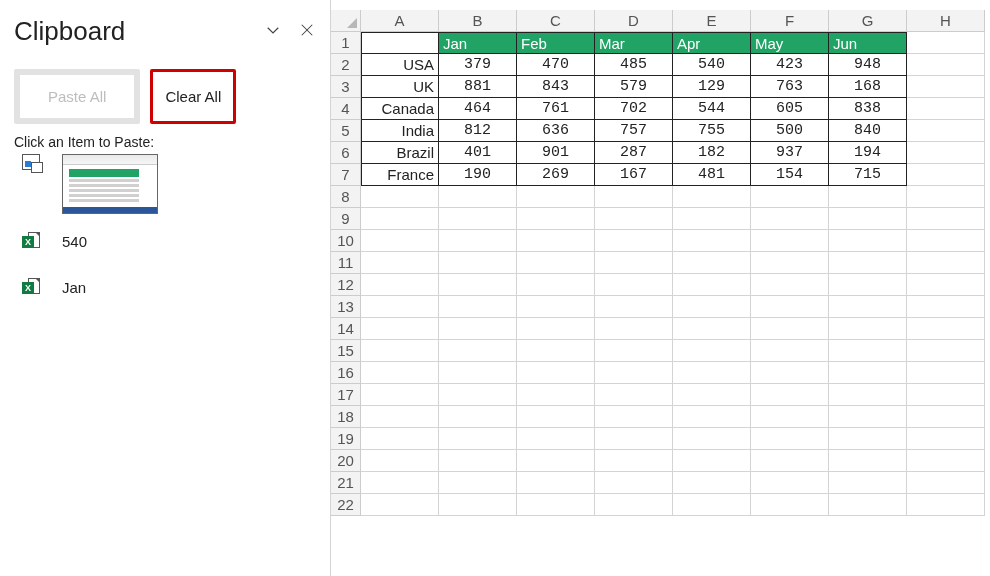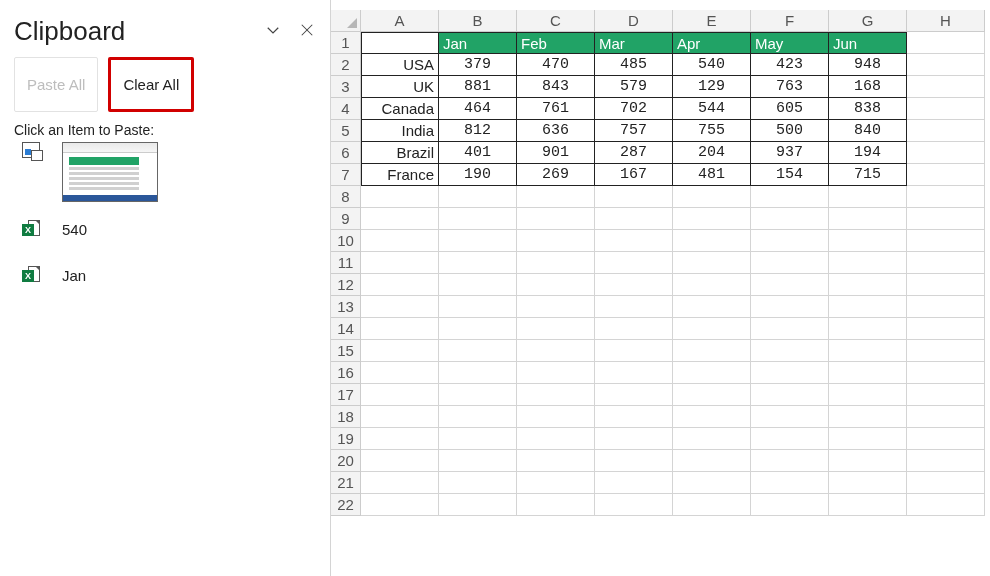--- a/index.html
+++ b/index.html
@@ -17,21 +17,21 @@
   .clipboard-panel {
     width: 330px;
     height: 100%;
     padding: 16px 14px 8px 14px;
     background: #fff;
   }
   .panel-header {
     display: flex;
     align-items: center;
     justify-content: space-between;
-    margin-bottom: 10px;
+    margin-bottom: 22px;
   }
   .panel-title {
     font-size: 26px;
     font-weight: 400;
     color: #222;
   }
   .panel-controls {
     display: flex;
     align-items: center;
     gap: 16px;
@@ -43,22 +43,22 @@
     fill: none;
   }
   .close-icon svg { stroke-width: 1.4; }
   .btn-row {
     display: flex;
     gap: 10px;
     margin-bottom: 10px;
   }
   .btn {
     font-size: 15px;
-    padding: 4px 12px;
-    border: 1px solid #a21caf;
+    padding: 4px 28px;
+    border: 6px solid #a21caf;
     background: #fff;
     color: #222;
     border-radius: 2px;
   }
   .btn.disabled {
     color: #bdbdbd;
     border-color: #e2e2e2;
     background: #fff;
   }
   .btn.highlight {
@@ -352,21 +352,21 @@
       <div class="cell tblcell num">757</div>
       <div class="cell tblcell num">755</div>
       <div class="cell tblcell num">500</div>
       <div class="cell tblcell num">840</div>
       <div class="cell"></div>
       <div class="row-hdr">6</div>
       <div class="cell tblcell left-edge txt">Brazil</div>
       <div class="cell tblcell num">401</div>
       <div class="cell tblcell num">901</div>
       <div class="cell tblcell num">287</div>
-      <div class="cell tblcell num">204</div>
+      <div class="cell tblcell num">182</div>
       <div class="cell tblcell num">937</div>
       <div class="cell tblcell num">194</div>
       <div class="cell"></div>
       <div class="row-hdr">7</div>
       <div class="cell tblcell left-edge txt">France</div>
       <div class="cell tblcell num">190</div>
       <div class="cell tblcell num">269</div>
       <div class="cell tblcell num">167</div>
       <div class="cell tblcell num">481</div>
       <div class="cell tblcell num">154</div>

